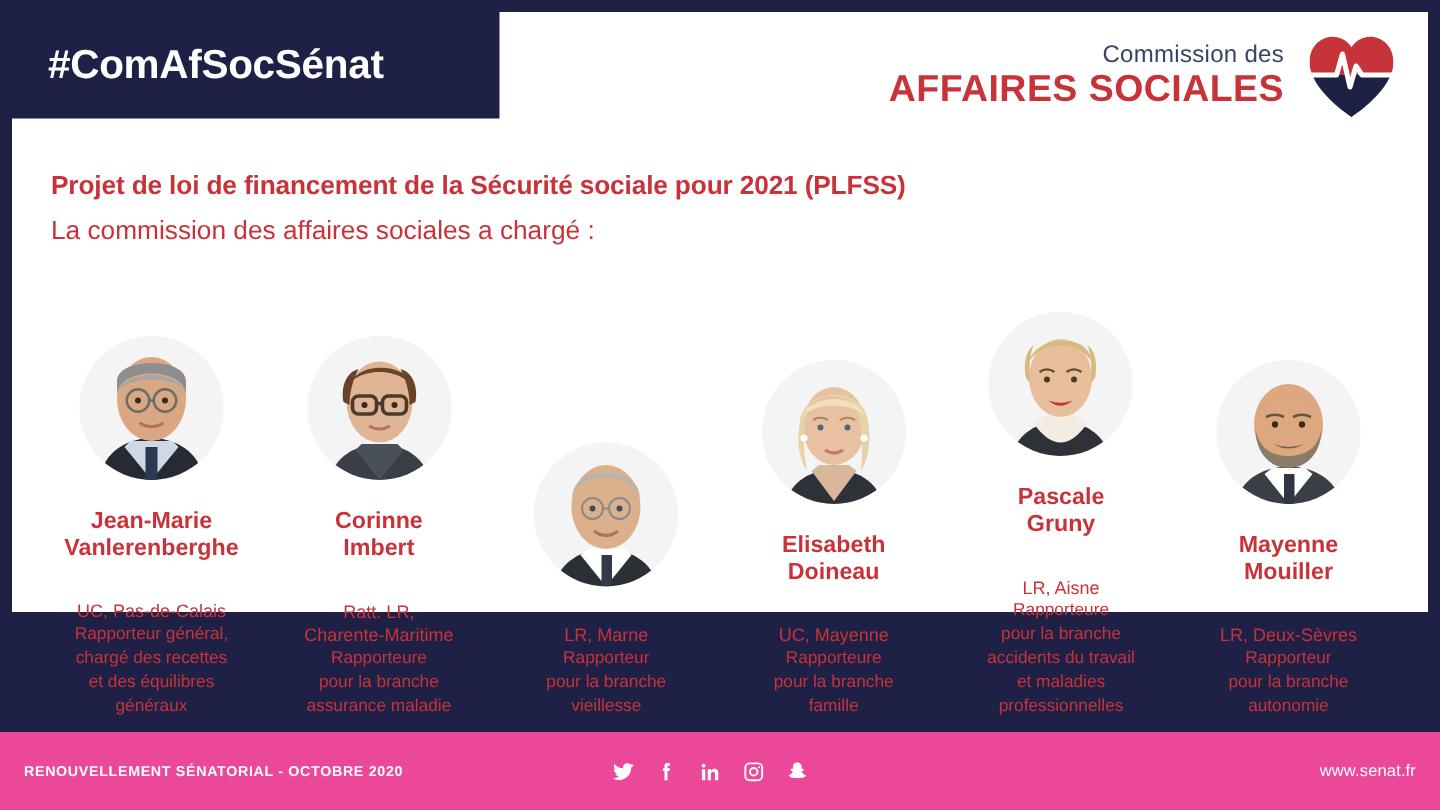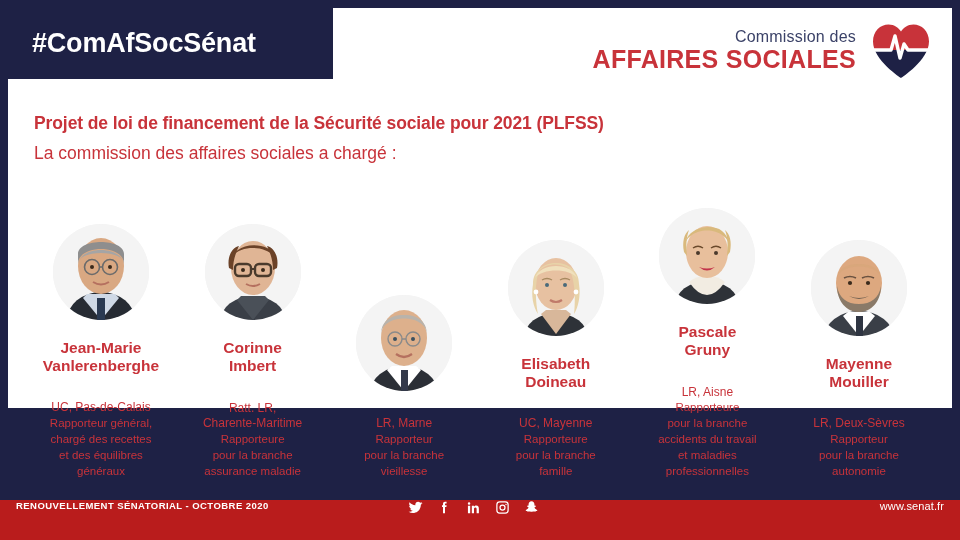--- a/index.html
+++ b/index.html
@@ -116,23 +116,24 @@
   .person-role {
     color:#c8333a;
     font-size:11.5px;
     line-height:1.38;
   }
 
   
   .footer {
     position:absolute;
     left:0; bottom:0; right:0;
-    height:40px;
-    background:#b91c1c;
+    height:52px;
+    background:#ec4899;
     display:flex;
+    align-items:center;
   }
   .footer-left {
     color:#ffffff;
     font-size:9.5px;
     font-weight:bold;
     letter-spacing:0.45px;
     padding-left:16px;
     white-space:nowrap;
   }
   .footer-social {

